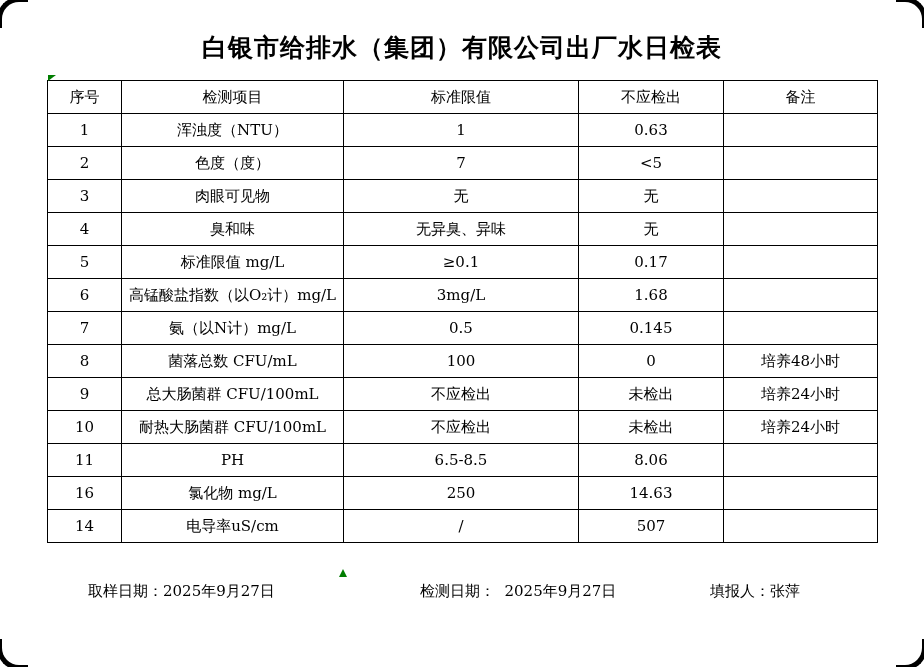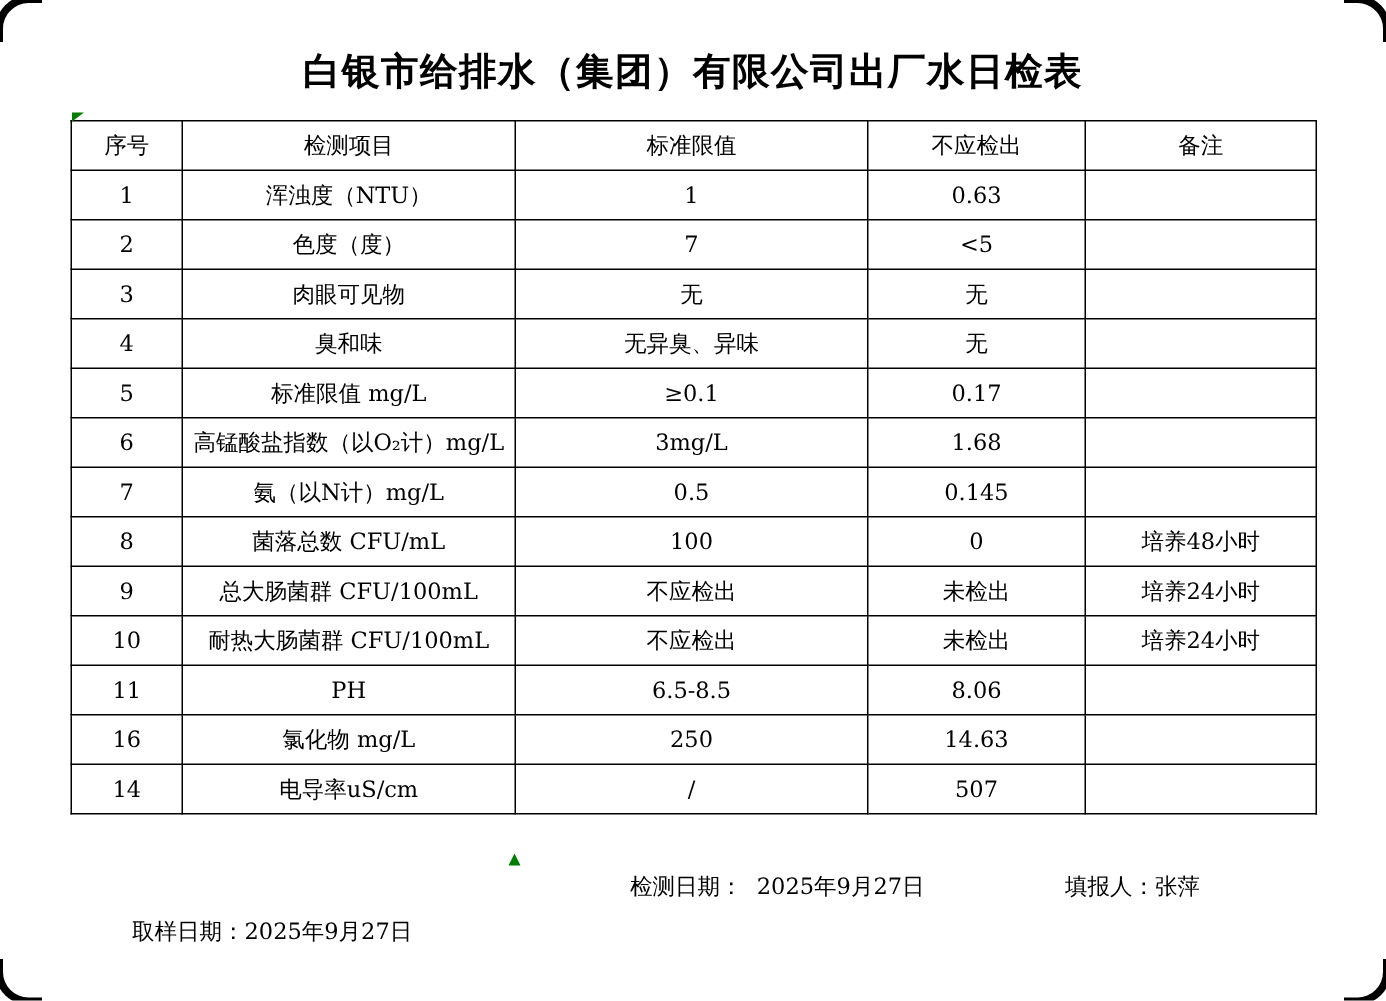--- a/index.html
+++ b/index.html
@@ -41,21 +41,21 @@
     border-top:6px solid #007d00;border-right:8px solid transparent;
   }
   .green-arrow{
     position:absolute;left:339px;top:569px;width:0;height:0;
     border-left:4px solid transparent;border-right:4px solid transparent;
     border-bottom:8px solid #007d00;
   }
 
   .footer-line{position:absolute;top:582px;left:0;width:100%;height:22px;font-size:15px;}
   .footer-item{position:absolute;white-space:pre;}
-  .f-sampling{left:88px;margin-top:30px;}
+  .f-sampling{left:88px;}
   .f-testing{left:420px;}
   .f-reporter{left:710px;}
 </style>
 </head>
 <body>
 
 <div class="corner tl"></div>
 <div class="corner tr"></div>
 <div class="corner bl"></div>
 <div class="corner br"></div>

